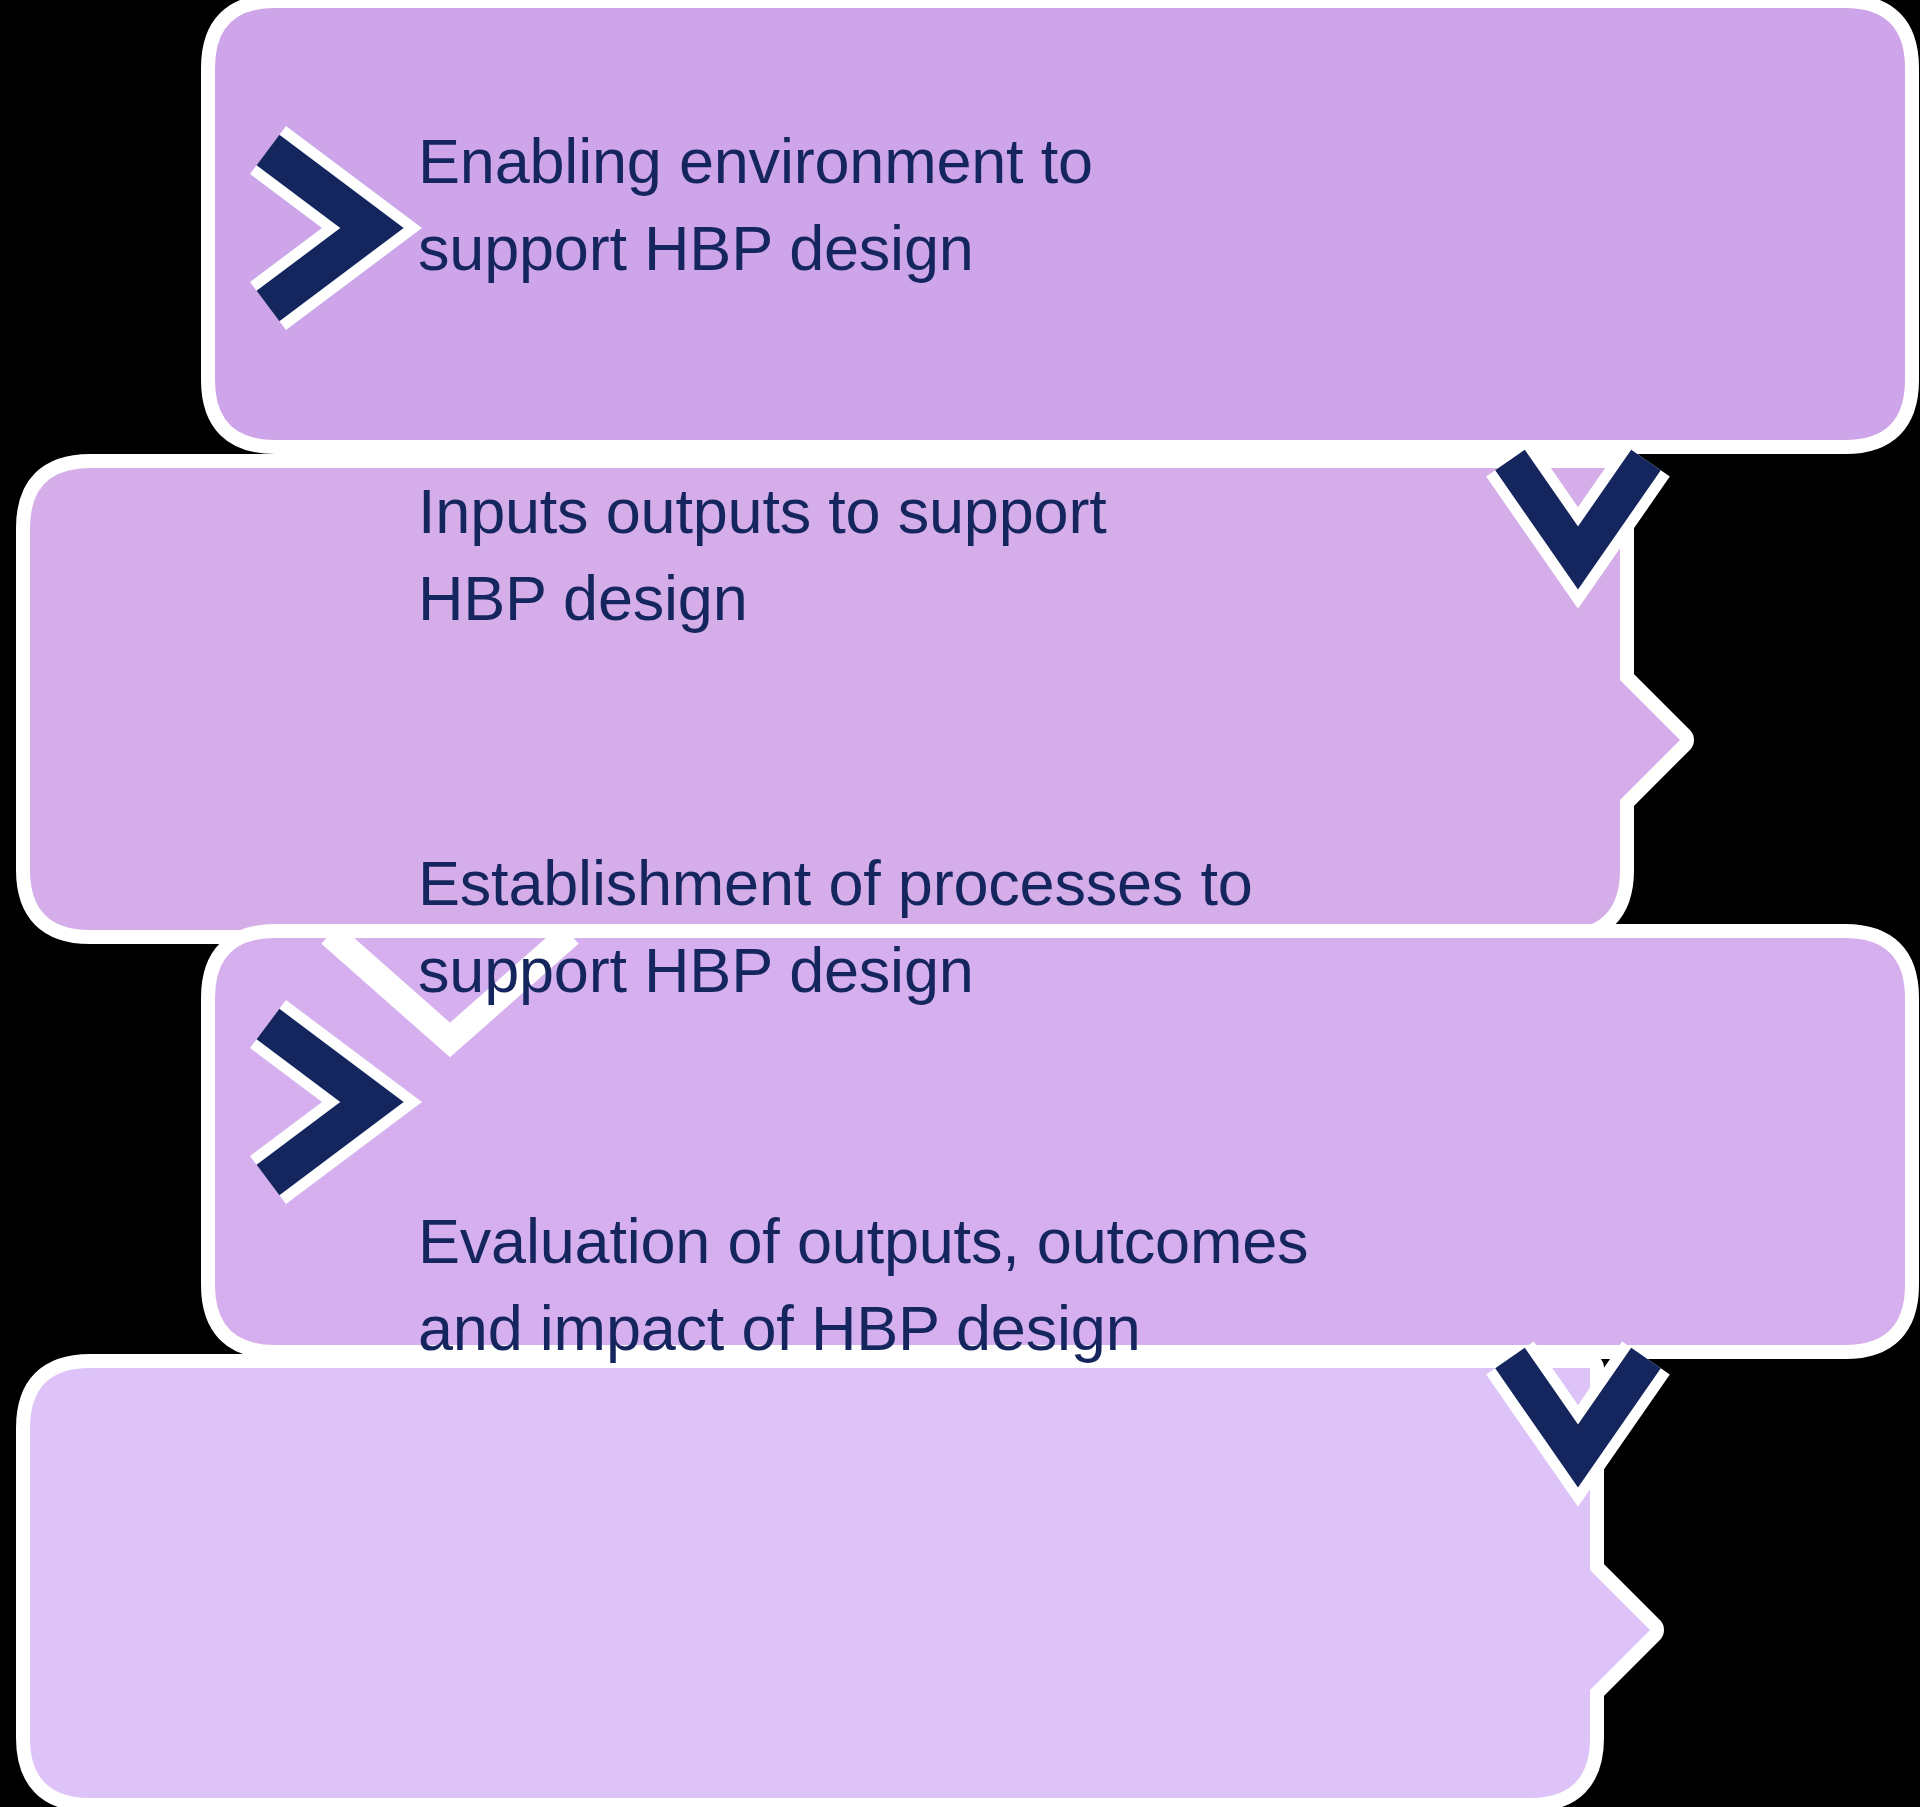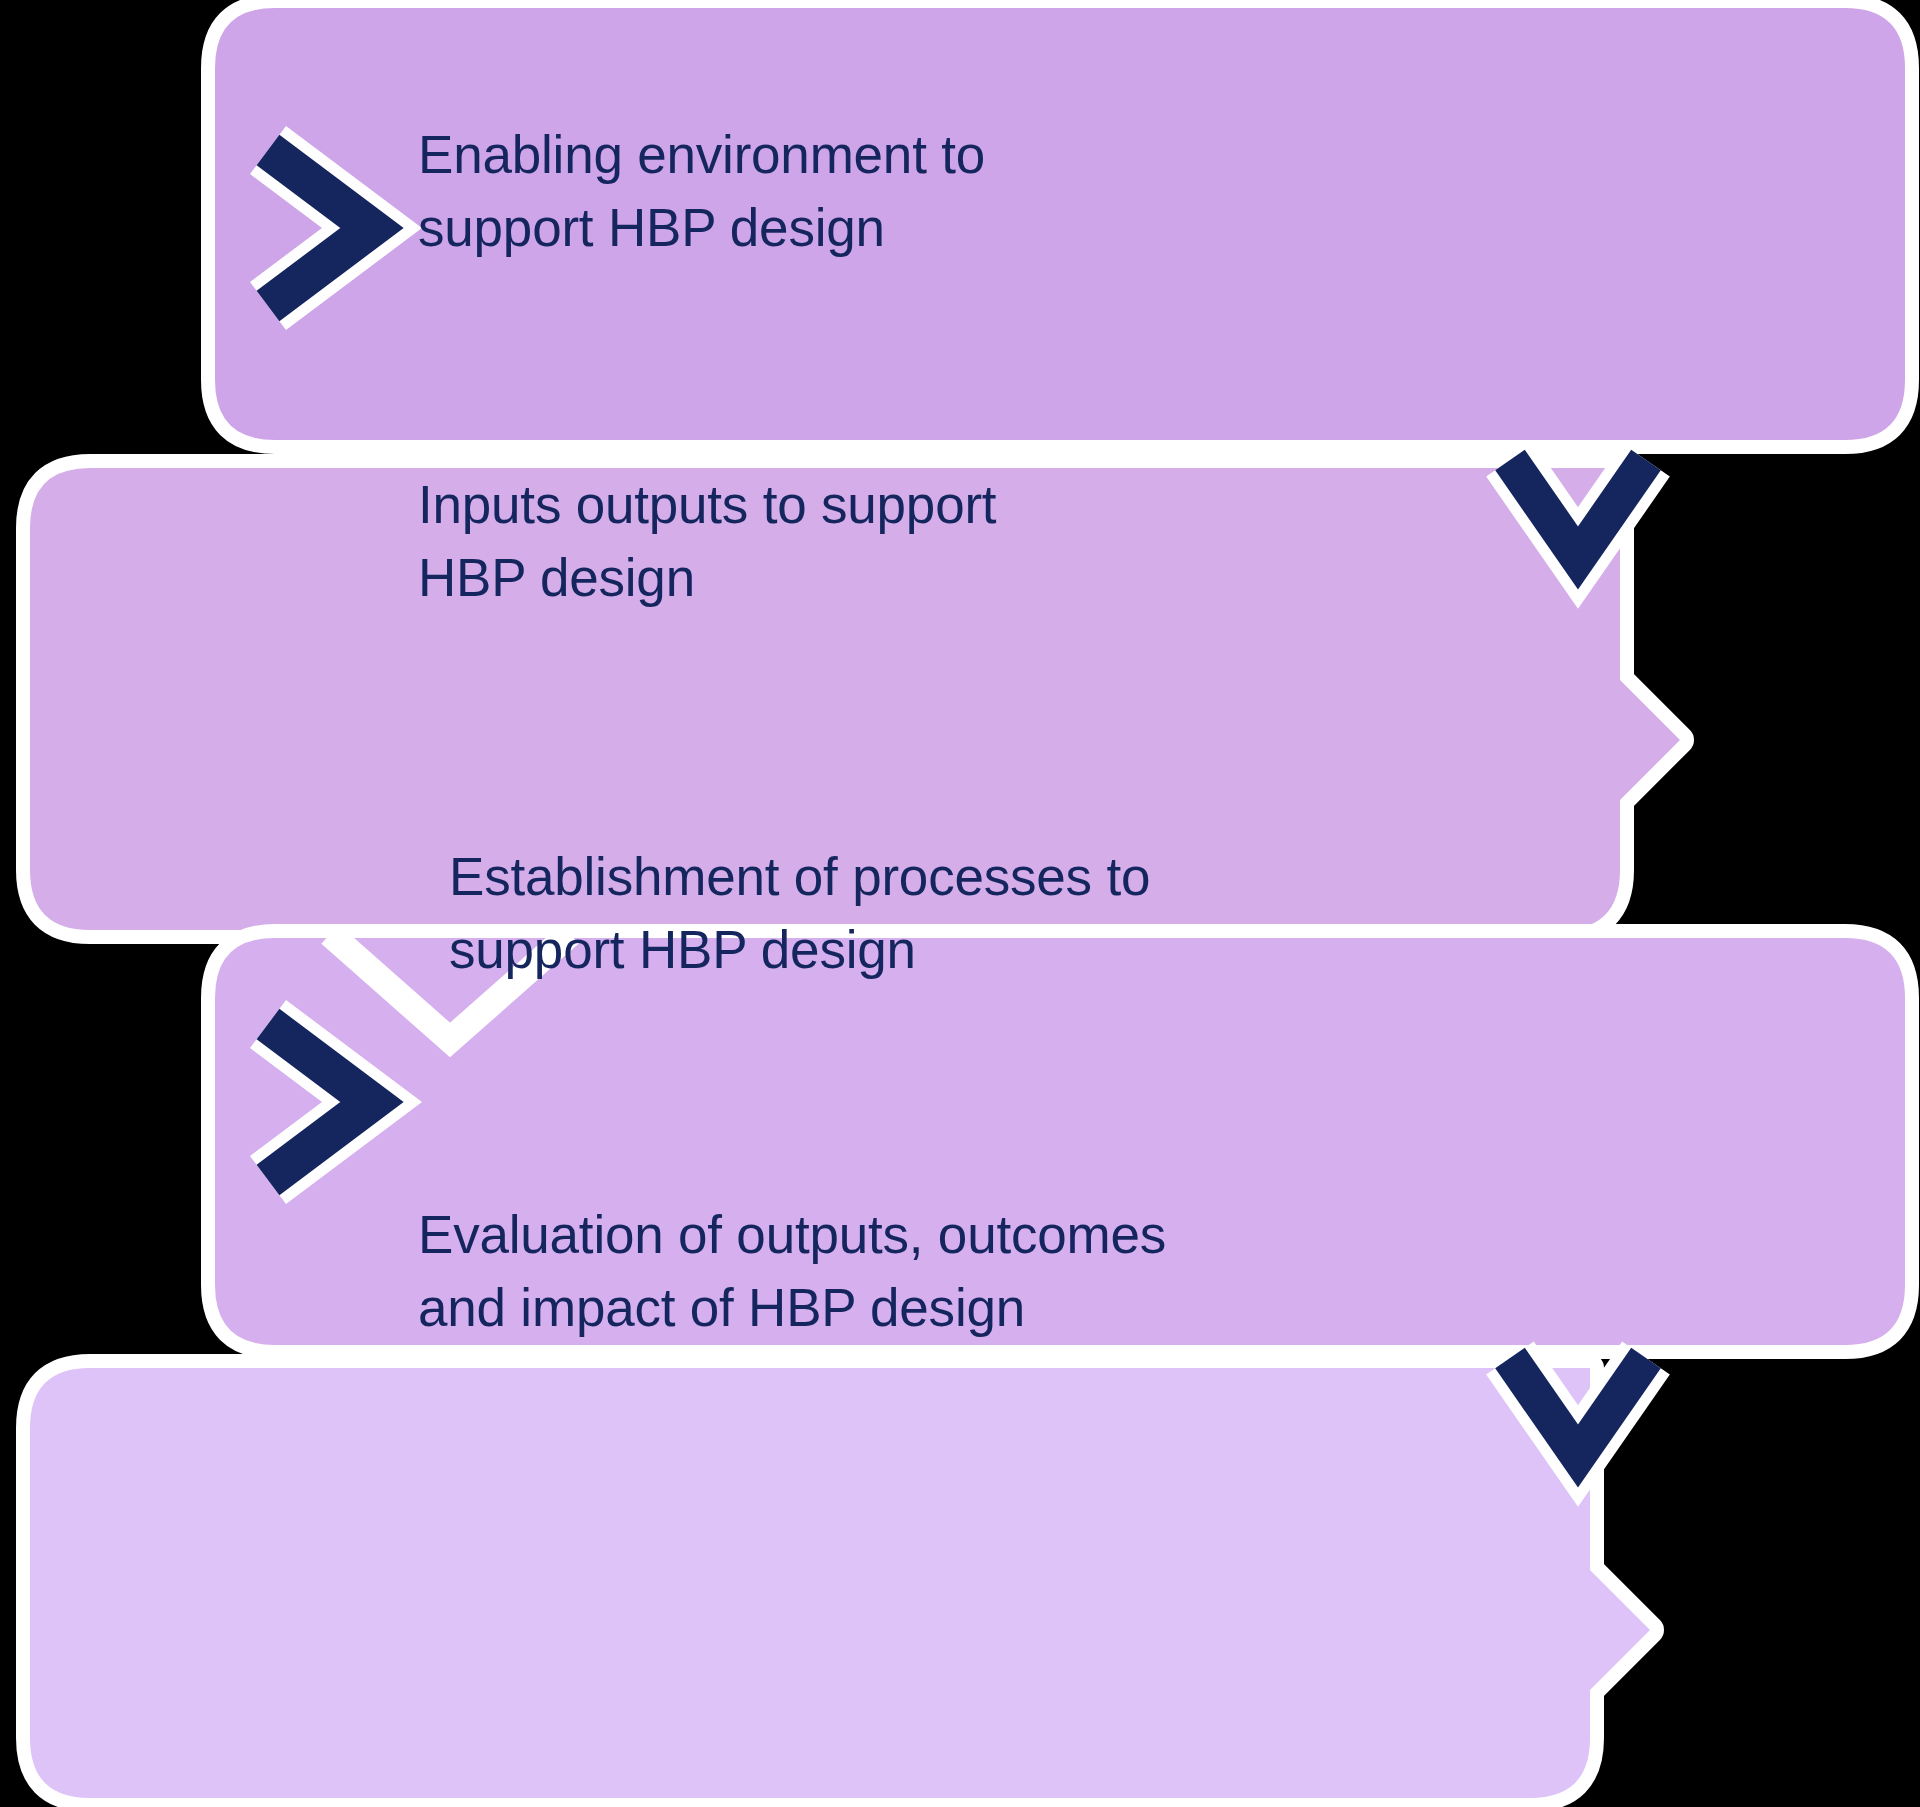--- a/index.html
+++ b/index.html
@@ -19,30 +19,30 @@
     position: absolute;
     left: 0;
     top: 0;
     width: 1920px;
     height: 1807px;
   }
   .step-label {
     position: absolute;
     color: #15265e;
     font-family: "Liberation Sans", sans-serif;
-    font-size: 53px;
+    font-size: 63px;
     line-height: 1.38;
     font-weight: 400;
     letter-spacing: -0.2px;
     white-space: pre-line;
     pointer-events: none;
   }
   #label-0 { left: 418px; top: 118px;  }
   #label-1 { left: 418px; top: 468px;  }
-  #label-2 { left: 418px; top: 840px; margin-left: 31px;  }
+  #label-2 { left: 418px; top: 840px;  }
   #label-3 { left: 418px; top: 1198px; }
 </style>
 </head>
 <body>
 
 <div id="stage">
 
   <svg id="flow-svg" viewBox="0 0 1920 1807">
 
     <g>

